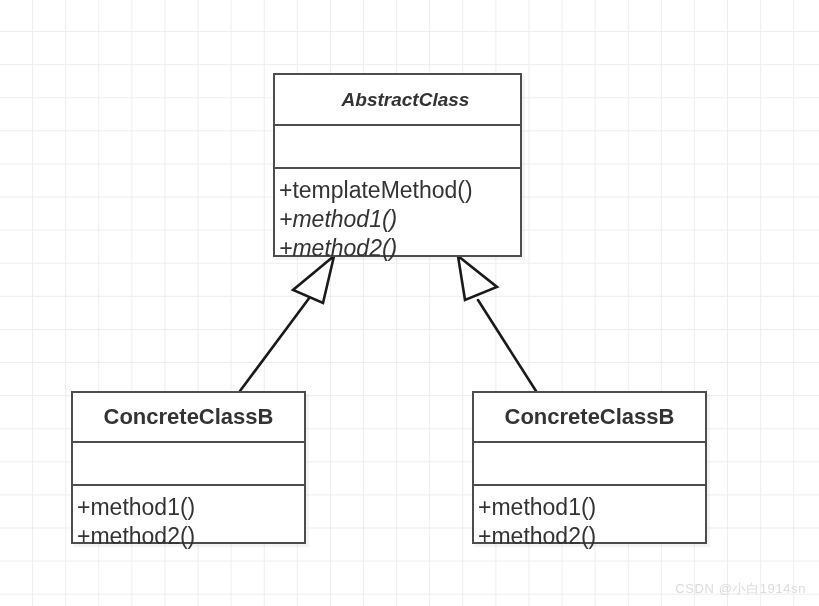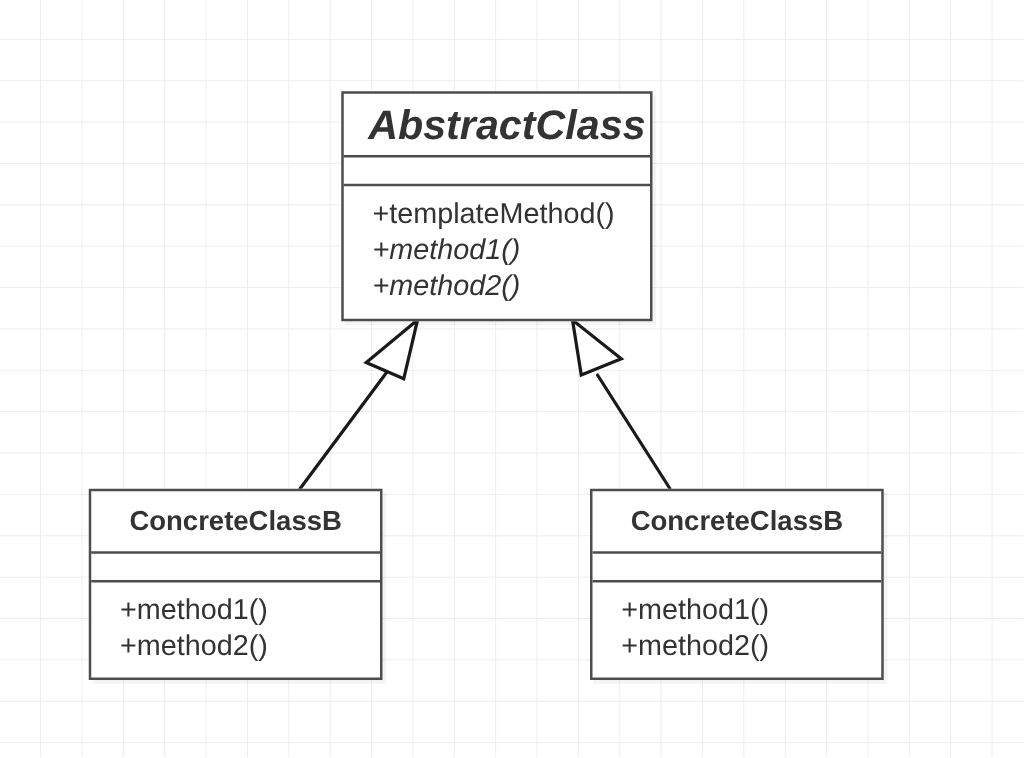--- a/index.html
+++ b/index.html
@@ -54,42 +54,43 @@
     border-top: 2px solid #4d4d4d;
     box-sizing: border-box;
     color: #333333;
   }
 
   .uml-attrs {
     height: 23px;
   }
 
   .uml-ops {
-    padding: 7px 9px 6px 23px;
+    padding: 7px 9px 6px 4px;
+    margin-top: 20px;
   }
 
   .uml-op {
     color: #333333;
     white-space: nowrap;
     line-height: 1.27;
   }
 
   .op-italic {
     font-style: italic;
   }
 
   
   #abstract-class {
     left: 273px;
     top: 73px;
     width: 249px;
     height: 184px;
   }
   #abstract-class .uml-title {
-    font-size: 33px;
+    font-size: 19px;
     font-weight: bold;
     font-style: italic;
     line-height: 49px;
     height: 49px;
     margin-left: 16px;
   }
   #abstract-class .uml-ops {
     font-size: 23px;
   }
 
@@ -163,14 +164,15 @@
 
   <div class="uml-class concrete-class" id="concrete-class-right">
     <div class="uml-title">ConcreteClassB</div>
     <div class="uml-compartment uml-attrs"></div>
     <div class="uml-compartment uml-ops">
       <div class="uml-op">+method1()</div>
       <div class="uml-op">+method2()</div>
     </div>
   </div>
 
+  <div id="watermark">CSDN @小白1914sn</div>
 
 </div>
 
 </body></html>

